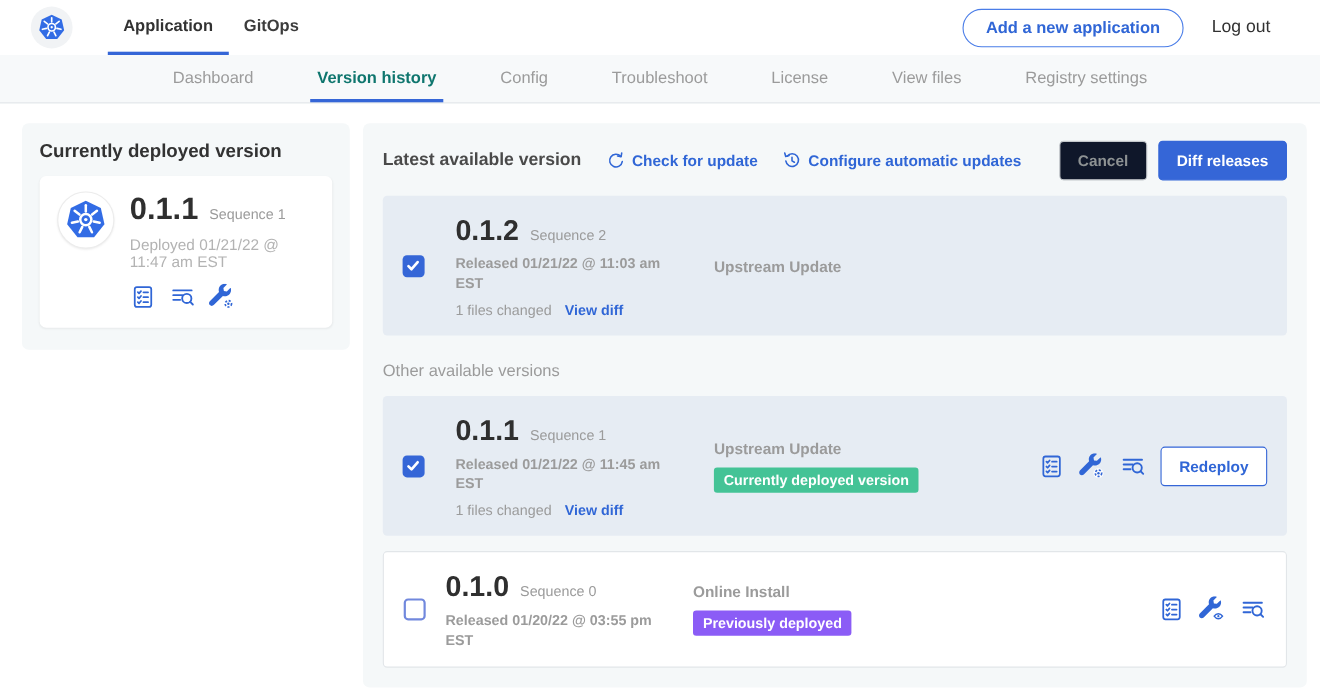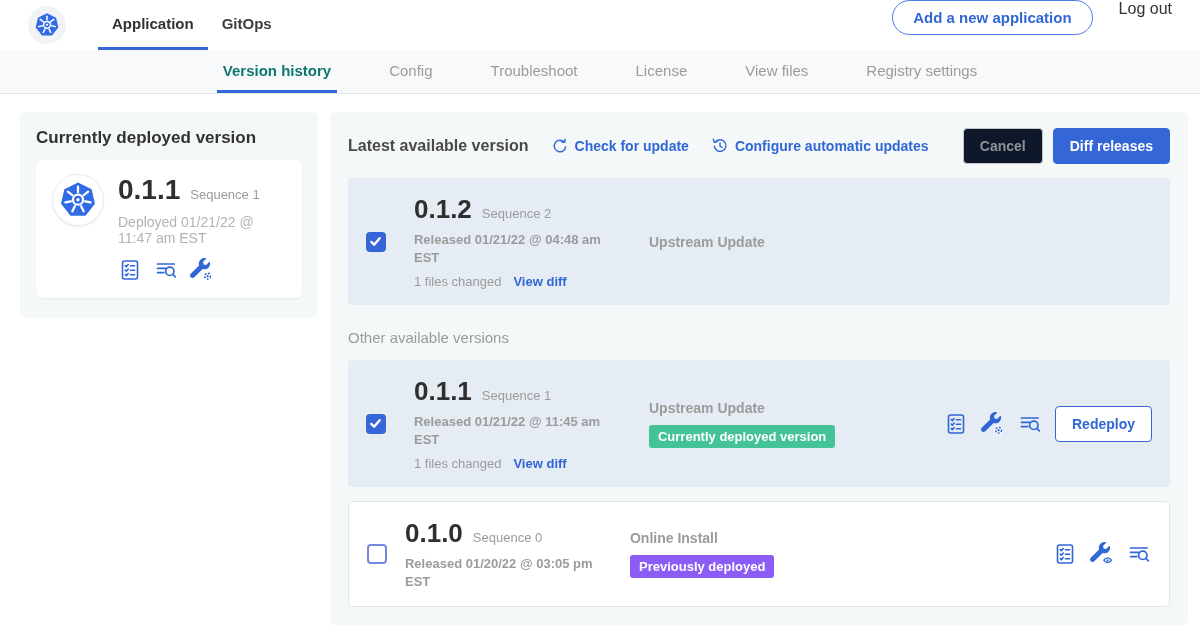--- a/index.html
+++ b/index.html
@@ -4,21 +4,21 @@
 <style>
   * { margin:0; padding:0; box-sizing:border-box; }
   html,body { width:1200px; height:634px; background:#fff; font-family:"Liberation Sans", sans-serif; color:#323232; overflow:hidden; }
 
   
   .topnav { height:50px; background:#fff; display:flex; align-items:stretch; }
   .topnav .logo-wrap { display:flex; align-items:center; margin-left:28px; margin-right:32px; }
   .logo-circle { width:38px; height:38px; border-radius:50%; background:#f1f3f5; display:flex; align-items:center; justify-content:center; }
   .topnav .tab { display:flex; align-items:center; padding:0 14px; font-size:15px; font-weight:bold; color:#323232; border-bottom:3px solid transparent; cursor:pointer; }
   .topnav .tab.active { border-bottom-color:#3566d7; }
-  .topnav .right { margin-left:auto; display:flex; align-items:flex-start; gap:26px; padding-right:28px; }
+  .topnav .right { margin-left:auto; display:flex; align-items:center; gap:26px; padding-right:45px; }
   .pill-btn { border:1px solid #4a7de8; color:#3066d6; background:#fff; border-radius:999px; padding:8px 20px; font-size:15px; font-weight:bold; cursor:pointer; font-family:inherit; }
   .logout { font-size:16px; color:#323232; cursor:pointer; }
 
   
   .subnav { height:44px; background:#f7f9fa; border-bottom:1px solid #e2e6e9; display:flex; justify-content:center; align-items:stretch; gap:46px; }
   .subnav .stab { display:flex; align-items:center; padding:0 6px; font-size:15px; color:#9b9b9b; border-bottom:3px solid transparent; cursor:pointer; }
   .subnav .stab.active { color:#0f766e; font-weight:bold; border-bottom-color:#3566d7; }
 
   
   .main { display:flex; gap:12px; padding:18px 12px 0 20px; align-items:flex-start; }
@@ -149,20 +149,21 @@
   </div>
   <div class="tab active">Application</div>
   <div class="tab" style="font-weight:bold;color:#3c3c3c">GitOps</div>
   <div class="right">
     <button class="pill-btn">Add a new application</button>
     <span class="logout">Log out</span>
   </div>
 </div>
 
 <div class="subnav">
+  <div class="stab">Dashboard</div>
   <div class="stab active">Version history</div>
   <div class="stab">Config</div>
   <div class="stab">Troubleshoot</div>
   <div class="stab">License</div>
   <div class="stab">View files</div>
   <div class="stab">Registry settings</div>
 </div>
 
 <div class="main">
 
@@ -227,21 +228,21 @@
       <span class="cb checked">
           <svg viewBox="0 0 14 14">
             <use href="#ic-check"></use>
           </svg>
         </span>
       <div class="vinfo">
         <div class="ver-line">
           <span class="vnum">0.1.2</span>
           <span class="seq">Sequence 2</span>
         </div>
-        <div class="vreleased">Released 01/21/22 @ 04:48 am EST</div>
+        <div class="vreleased">Released 01/21/22 @ 11:03 am EST</div>
         <div class="vfiles">
           <span>1 files changed</span>
           <a class="vdiff">View diff</a>
         </div>
       </div>
       <div class="vsource">
         <div class="vsrc">Upstream Update</div>
       </div>
     </div>
 
@@ -288,21 +289,21 @@
       </div>
     </div>
 
     <div class="vrow plain">
       <span class="cb unchecked"></span>
       <div class="vinfo">
         <div class="ver-line">
           <span class="vnum">0.1.0</span>
           <span class="seq">Sequence 0</span>
         </div>
-        <div class="vreleased">Released 01/20/22 @ 03:05 pm EST</div>
+        <div class="vreleased">Released 01/20/22 @ 03:55 pm EST</div>
       </div>
       <div class="vsource">
         <div class="vsrc">Online Install</div>
         <span class="badge badge-gray">Previously deployed</span>
       </div>
       <div class="vactions">
         <span class="icon-btn">
             <svg viewBox="0 0 24 24">
               <use href="#ic-preflight"></use>
             </svg>

